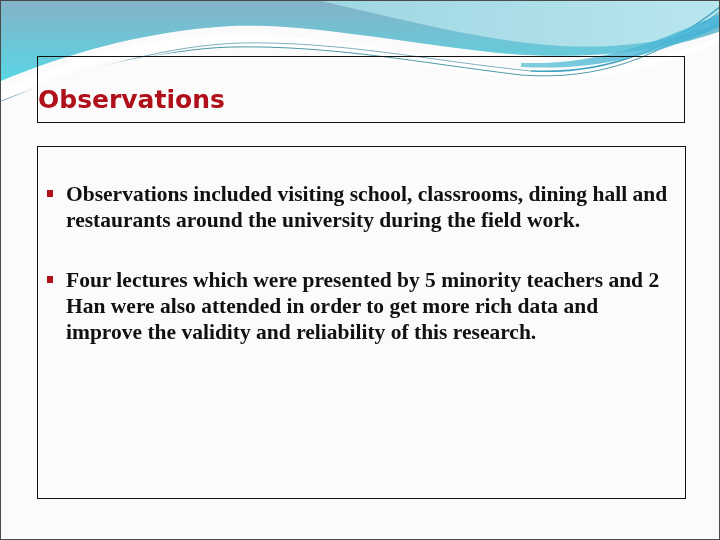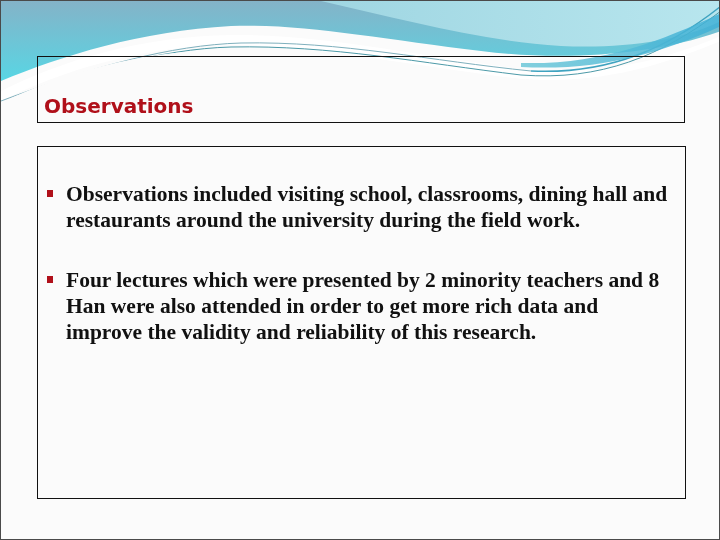--- a/index.html
+++ b/index.html
@@ -22,24 +22,24 @@
     .title-box {
       position: absolute;
       left: 36px; top: 55px;
       width: 646px; height: 65px;
       border: 1.5px solid #111;
       background: transparent;
     }
     .title {
       position: absolute;
       left: 0px; top: 27px;
-      margin: 6px;
+      margin: 0;
       font-family: "DejaVu Sans", sans-serif;
       font-weight: bold;
-      font-size: 20px;
+      font-size: 25px;
       line-height: 32px;
       color: #b0101a;
       letter-spacing: 0px;
     }
     .body-box {
       position: absolute;
       left: 36px; top: 145px;
       width: 647px; height: 351px;
       border: 1.5px solid #111;
       background: #fbfbfb;
@@ -111,18 +111,18 @@
   </div>
 
   <div class="body-box">
     <ul class="bullets">
       <li class="bullet-item">
         <span class="bullet-marker"></span>
         <span>Observations included visiting school, classrooms, dining hall and restaurants around the university during the field work.</span>
       </li>
       <li class="bullet-item">
         <span class="bullet-marker"></span>
-        <span>Four lectures which were presented by 2 minority teachers and 8 Han were also attended in order to get more rich data and improve the validity and reliability of this research.</span>
+        <span>Four lectures which were presented by 5 minority teachers and 2 Han were also attended in order to get more rich data and improve the validity and reliability of this research.</span>
       </li>
     </ul>
   </div>
 
 </div>
 
 </body></html>

